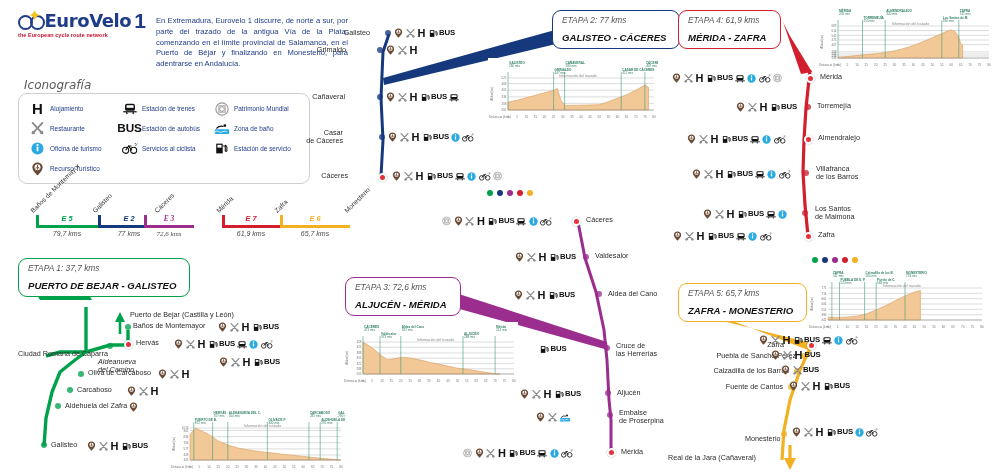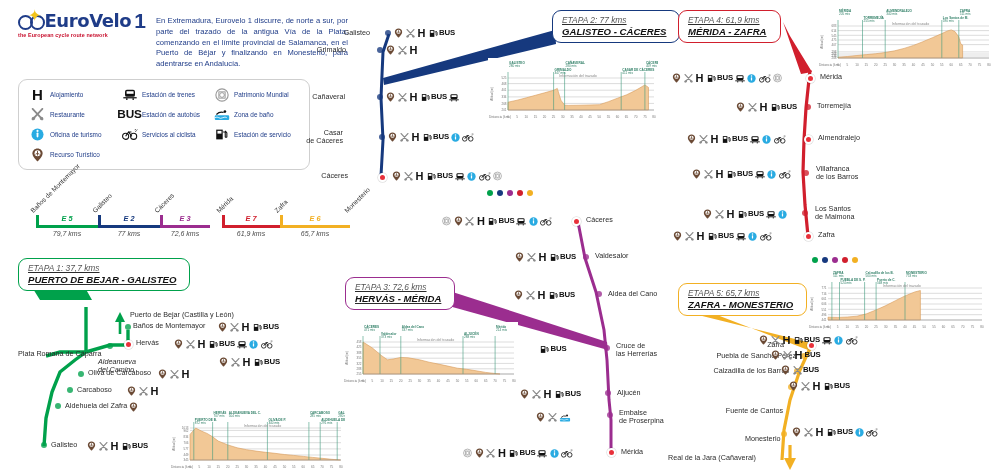--- a/index.html
+++ b/index.html
@@ -38,23 +38,23 @@
   
   #stagebar{left:22px;top:196px;width:320px;height:50px;}
   .sb-seg{position:absolute;bottom:18px;height:13px;}
   .sb-seg .bar{position:absolute;left:0;bottom:0;height:3.2px;width:100%;}
   .sb-seg .tick{position:absolute;left:0;bottom:0;width:3.2px;height:13px;}
   .sb-code{position:absolute;left:50%;transform:translateX(-50%);bottom:5px;font-size:7.4px;font-style:italic;font-weight:bold;white-space:nowrap;}
   .sb-km{position:absolute;left:50%;transform:translateX(-50%);top:100%;margin-top:2px;font-size:7px;font-style:italic;color:#4a4a4a;white-space:nowrap;}
   .sb-city{position:absolute;bottom:14px;font-size:6.6px;color:#333;white-space:nowrap;transform-origin:left bottom;transform:rotate(-45deg);}
 
   
-  .callout{position:absolute;border-radius:9px;border:1.6px solid #000;background:#fff;padding:4px 13px 5px 9px;z-index:6;text-decoration:underline;}
+  .callout{position:absolute;border-radius:9px;border:1.6px solid #000;background:#fff;padding:4px 13px 5px 9px;z-index:6;}
   .callout .c1{font-size:8.4px;font-style:italic;color:#555;white-space:nowrap;}
-  .callout .c2{font-size:9.6px;font-style:italic;font-weight:bold;color:#111;white-space:nowrap;margin-top:1px;}
+  .callout .c2{font-size:9.6px;font-style:italic;font-weight:bold;color:#111;white-space:nowrap;margin-top:7px;}
   .node{position:absolute;border-radius:50%;box-sizing:border-box;z-index:4;}
   .node.small{width:6px;height:6px;}
   .node.big{width:9px;height:9px;border:2px solid #fff;box-shadow:0 0 0 .7px rgba(0,0,0,.12);}
   .townlabel{position:absolute;font-size:7.2px;color:#2b2b2b;white-space:nowrap;line-height:1.15;z-index:5;}
   .iconrow{position:absolute;display:flex;align-items:center;gap:2.5px;z-index:5;}
   .iconrow .ic{width:9px;height:10px;font-size:8.5px;}
 
   
   .chart{position:absolute;background:#fff;z-index:3;}
 
@@ -78,20 +78,21 @@
       </div>
       <span class="logo-word">EuroVelo</span>
       <span class="logo-one">1</span>
     </div>
     <div class="logo-tag">the European cycle route network</div>
   </div>
   <div class="header-text">En Extremadura, Eurovelo 1 discurre, de norte a sur, por parte del trazado de la antigua Vía de la Plata; comenzando en el límite provincial de Salamanca, en el Puerto de Béjar y finalizando en Monesterio, para adentrarse en Andalucía.</div>
 </div>
 
 <div class="panel" id="iconografia">
+  <div class="icono-title">Iconografía</div>
   <div class="icono-box" id="legend-grid">
       <div class="icono-item">
         <span class="ic">
           <span style="font-weight:bold;font-size:15px;color:#111;font-family:'Liberation Sans',sans-serif;">H</span>
         </span>
         <span class="icono-label">Alojamiento</span>
       </div>
       <div class="icono-item">
         <span class="ic">
           <svg width="14" height="13" viewBox="0 0 18 16">
@@ -193,21 +194,21 @@
       <span class="sb-km">79,7 kms</span>
     </div>
     <div class="sb-city" style="left: 12px; bottom: 32px;">Baños de Montemayor</div>
     <div class="sb-seg" style="left: 76px; width: 62px;">
       <span class="bar" style="background:#16397e"></span>
       <span class="tick" style="background:#16397e"></span>
       <span class="sb-code" style="color:#16397e">E 2</span>
       <span class="sb-km">77 kms</span>
     </div>
     <div class="sb-city" style="left: 74px; bottom: 32px;">Galisteo</div>
-    <div class="sb-seg" style="left: 138px; width: 50px;">
+    <div class="sb-seg" style="left: 122px; width: 50px; font-family: Liberation Serif, serif;">
       <span class="bar" style="background:#9b2d8f"></span>
       <span class="tick" style="background:#9b2d8f"></span>
       <span class="sb-code" style="color:#9b2d8f">E 3</span>
       <span class="sb-km">72,6 kms</span>
     </div>
     <div class="sb-city" style="left: 136px; bottom: 32px;">Cáceres</div>
     <div class="sb-seg" style="left: 200px; width: 58px;">
       <span class="bar" style="background:#d11f2d"></span>
       <span class="tick" style="background:#d11f2d"></span>
       <span class="sb-code" style="color:#d11f2d">E 7</span>
@@ -253,21 +254,21 @@
 <div class="callout" style="left:18px;top:258px;border-color:#00a14b;">
   <div class="c1">ETAPA 1: 37,7 kms</div>
   <div class="c2">PUERTO DE BEJAR - GALISTEO</div>
 </div>
 <div class="callout" style="left:552px;top:10px;border-color:#16397e;">
   <div class="c1">ETAPA 2: 77 kms</div>
   <div class="c2">GALISTEO - CÁCERES</div>
 </div>
 <div class="callout" style="left:345px;top:277px;border-color:#9b2d8f;">
   <div class="c1">ETAPA 3: 72,6 kms</div>
-  <div class="c2">HERVÁS - MÉRIDA</div>
+  <div class="c2">ALJUCÉN - MÉRIDA</div>
 </div>
 <div class="callout" style="left:678px;top:10px;border-color:#d11f2d;">
   <div class="c1">ETAPA 4: 61,9 kms</div>
   <div class="c2">MÉRIDA - ZAFRA</div>
 </div>
 <div class="callout" style="left:678px;top:283px;border-color:#f2b023;">
   <div class="c1">ETAPA 5: 65,7 kms</div>
   <div class="c2">ZAFRA - MONESTERIO</div>
 </div>
 
@@ -1329,21 +1330,21 @@
           <path d="M2 1 L14 14 M14 1 L2 14" stroke="#8a8a8a" stroke-width="2.2" fill="none" stroke-linecap="round"></path>
           <circle cx="3" cy="13" r="2.1" fill="#8a8a8a"></circle>
           <circle cx="13" cy="13" r="2.1" fill="#8a8a8a"></circle>
         </svg>
       </span>
       <span class="ic" style="width: 14px;">
         <span style="font-weight:bold;font-size:7.8px;color:#111;letter-spacing:-.2px;font-family:'Liberation Sans',sans-serif;">BUS</span>
       </span>
     </div>
     <div class="node small" style="left: 788px; top: 384px; background: rgb(242, 176, 35); opacity: 0.78;"></div>
-    <div class="townlabel" style="left: 674px; width: 109px; text-align: right; top: 383px; margin-top: 24px;">Fuente de Cantos</div>
+    <div class="townlabel" style="left: 674px; width: 109px; text-align: right; top: 383px;">Fuente de Cantos</div>
     <div class="iconrow" style="left: 789px; top: 381px;">
       <span class="ic">
         <svg width="9" height="10" viewBox="0 0 14 17">
           <path d="M7 0.7 C3.4 0.7 0.8 3.3 0.8 6.6 C0.8 10.6 7 16.3 7 16.3 C7 16.3 13.2 10.6 13.2 6.6 C13.2 3.3 10.6 0.7 7 0.7 Z" fill="#6b4a35"></path>
           <circle cx="7" cy="6.4" r="3.6" fill="#fff"></circle>
           <path d="M7 3.6 L7 9.2 M4.6 7.6 Q7 5 9.4 7.6" stroke="#6b4a35" stroke-width="1.1" fill="none"></path>
         </svg>
       </span>
       <span class="ic">
         <svg width="9" height="9" viewBox="0 0 16 16">
@@ -1422,21 +1423,21 @@
   </div>
 <div class="dots" style="left:812px;top:257px;">
     <i style="background: rgb(0, 161, 75);"></i>
     <i style="background: rgb(22, 57, 126);"></i>
     <i style="background: rgb(155, 45, 143);"></i>
     <i style="background: rgb(209, 31, 45);"></i>
     <i style="background: rgb(242, 176, 35);"></i>
   </div>
 
 <div class="arrowlbl" style="left:130px;top:310px;">Puerto de Bejar (Castilla y León)</div>
-<div class="townlabel" style="left:18px;top:350px;width:75px;text-align:right;">Plata Romana de Cáparra</div>
+<div class="townlabel" style="left:18px;top:350px;width:75px;text-align:right;">Ciudad Romana de Cáparra</div>
 <div class="arrowlbl" style="left:745px;top:434px;">Monesterio</div>
 <div class="arrowlbl" style="left:668px;top:453px;">Real de la Jara (Cañaveral)</div>
 
 <div class="chart" style="left:170px;top:408px;width:175px;height:62px;"><svg width="175" height="62" viewBox="0 0 175 62">
       <line x1="20" y1="52.0" x2="171" y2="52.0" stroke="#b9b9b9" stroke-width=".5"></line>
       <line x1="20" y1="47.0" x2="171" y2="47.0" stroke="#b9b9b9" stroke-width=".5"></line>
       <line x1="20" y1="40.9" x2="171" y2="40.9" stroke="#b9b9b9" stroke-width=".5"></line>
       <line x1="20" y1="34.7" x2="171" y2="34.7" stroke="#b9b9b9" stroke-width=".5"></line>
       <line x1="20" y1="28.6" x2="171" y2="28.6" stroke="#b9b9b9" stroke-width=".5"></line>
       <line x1="20" y1="22.4" x2="171" y2="22.4" stroke="#b9b9b9" stroke-width=".5"></line>

